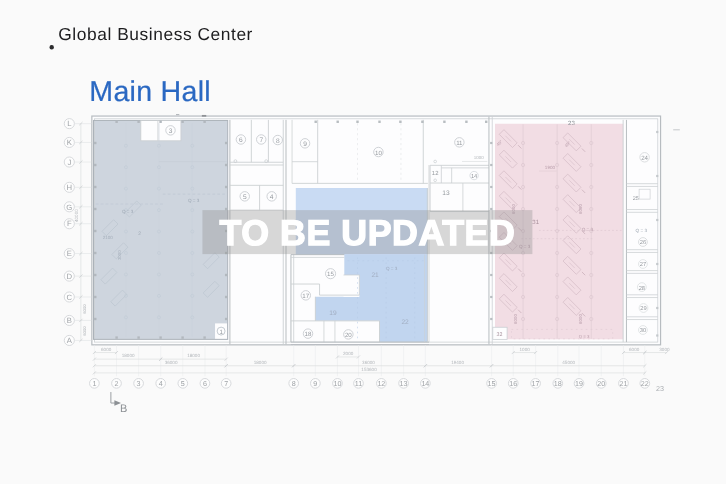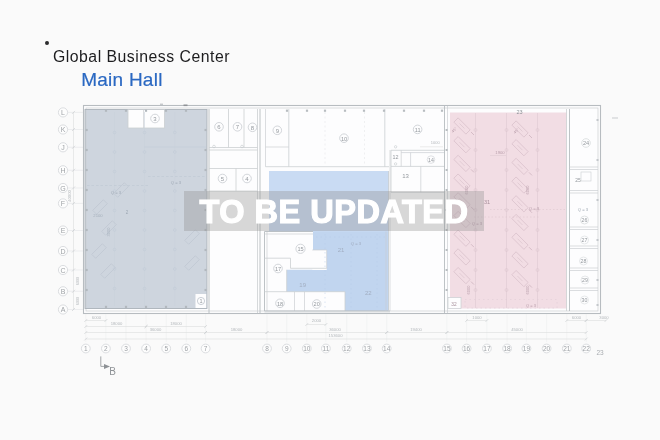--- a/index.html
+++ b/index.html
@@ -1,22 +1,22 @@
 <!DOCTYPE html>
 <html><head>
 <meta charset="utf-8">
 <style>
   html,body { margin:0; padding:0; width:660px; height:440px; background:#fafafa;
     font-family:"Liberation Sans", sans-serif; }
   .wrap { position:relative; width:660px; height:440px; overflow:hidden; }
   .bullet { position:absolute; left:45px; top:40.8px; width:3.8px; height:3.8px;
     border-radius:50%; background:#2c2c2e; }
-  .h1 { position:absolute; left:53px; top:49px; font-size:15.8px; line-height:1;
+  .h1 { position:absolute; left:53px; top:24px; font-size:15.8px; line-height:1;
     color:#1d1d1f; letter-spacing:0.5px; }
-  .h2 { position:absolute; left:81.2px; top:70.3px; font-size:19px; line-height:1;
+  .h2 { position:absolute; left:81.2px; top:70.3px; font-size:26px; line-height:1;
     color:#2a68c2; letter-spacing:0.25px; -webkit-text-stroke:0.2px #2a68c2; }
   svg { position:absolute; left:0; top:0; }
   text { font-family:"Liberation Sans", sans-serif; }
 </style>
 </head>
 <body>
 <div class="wrap">
 <svg width="660" height="440" viewBox="0 0 660 440">
 <rect x="83" y="105" width="518" height="209" fill="#fdfdfe"></rect>
 <rect x="85" y="109.5" width="122" height="199" fill="#ced5de"></rect>

